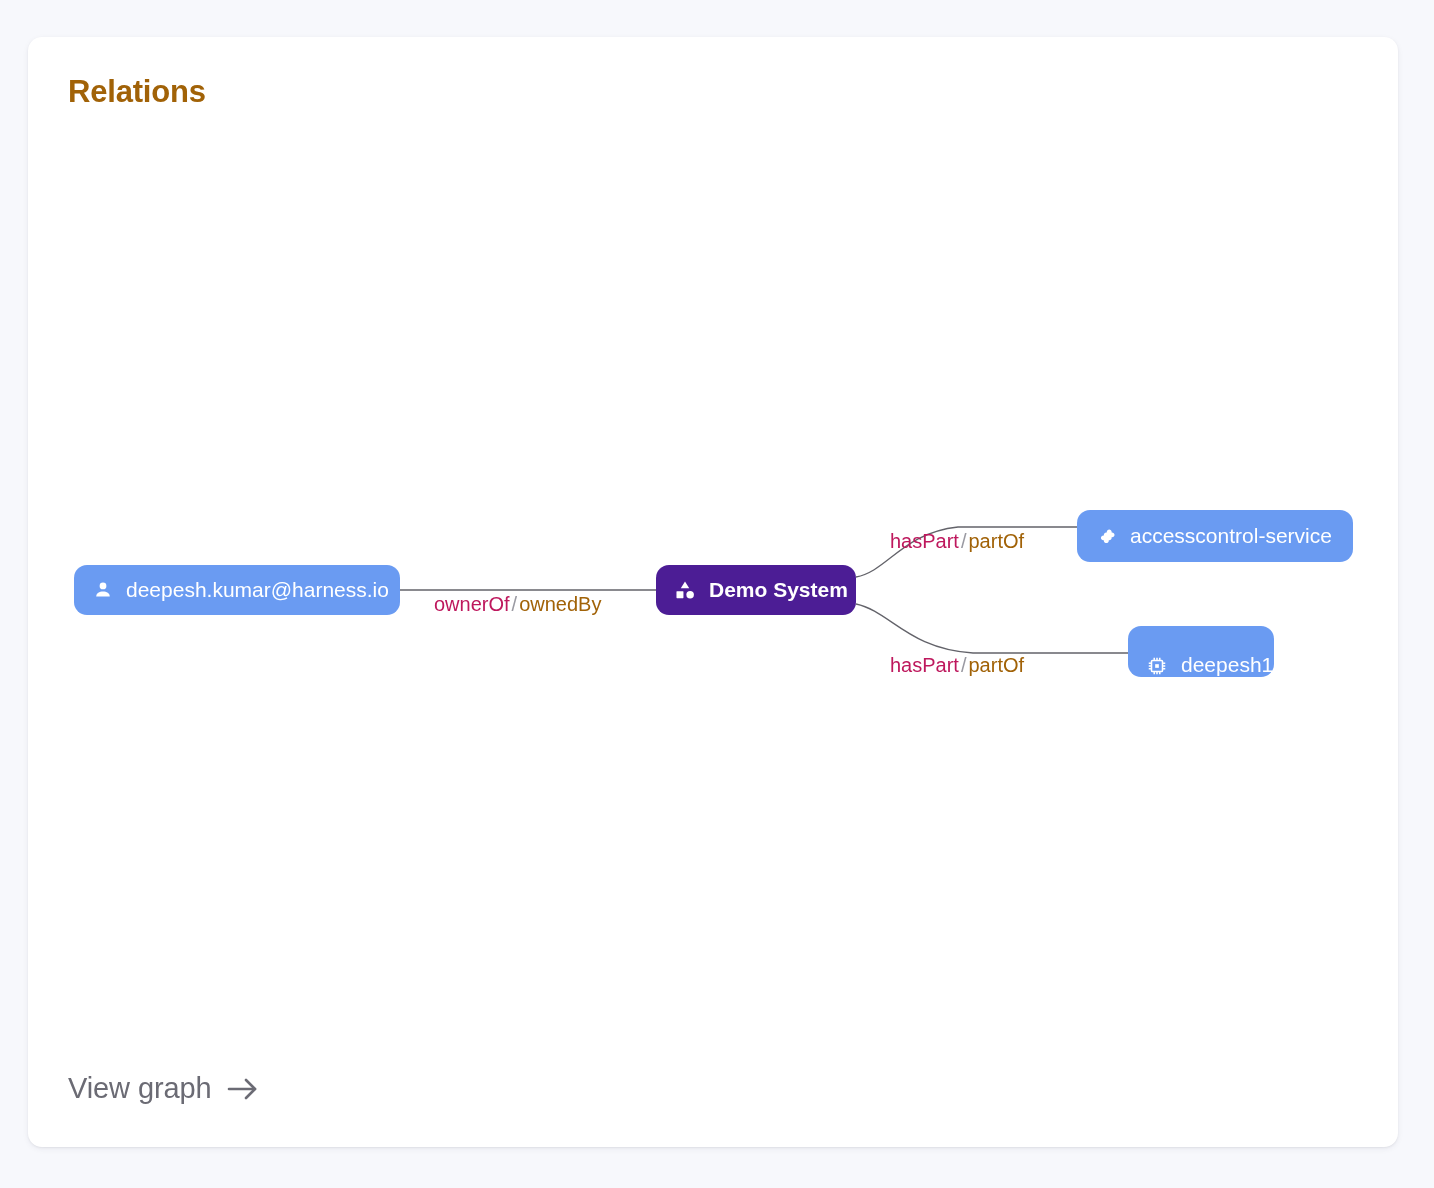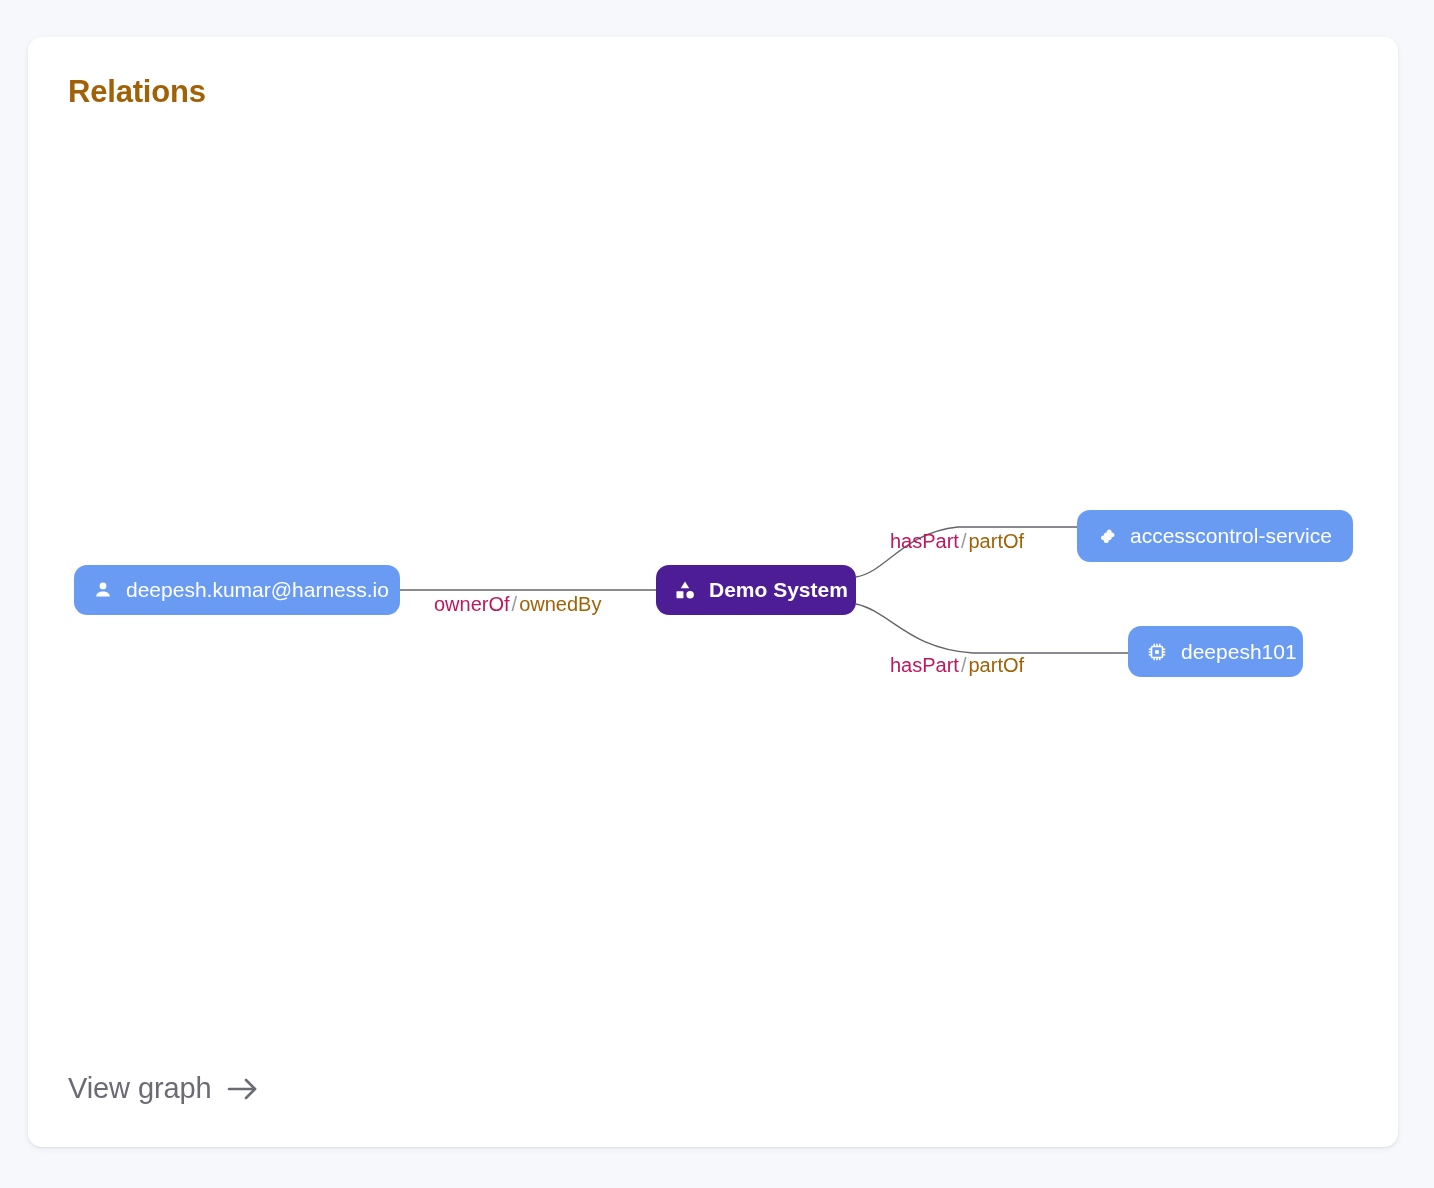--- a/index.html
+++ b/index.html
@@ -108,22 +108,23 @@
     left: 1049px; top: 465px;
     width: 276px; height: 52px;
     padding: 0 16px 0 18px;
     margin-top: 8px;
   }
   #node-service .node-label { font-size: 21px; }
   #node-service .node-icon { width: 22px; height: 22px; margin-right: 13px; }
 
   #node-component {
     left: 1100px; top: 589px;
-    width: 175px; height: 51px;
+    width: 146px; height: 51px;
     padding: 0 8px 0 18px;
+    align-items: flex-end;
   }
   #node-component .node-label { font-size: 21px; }
   #node-component .node-icon { width: 22px; height: 22px; margin-right: 13px; }
 
   
   .edge-label {
     position: absolute;
     font-size: 20px;
     white-space: nowrap;
     line-height: 1;

